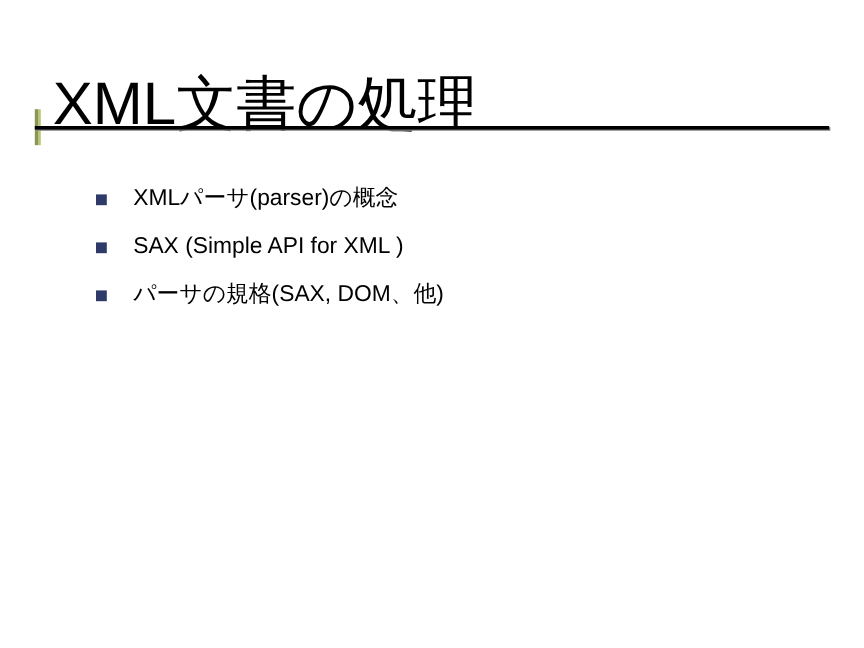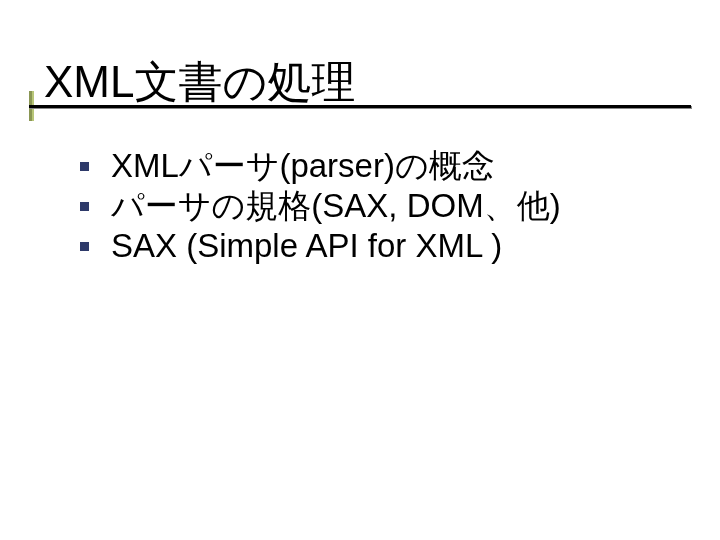--- a/index.html
+++ b/index.html
@@ -5,21 +5,21 @@
     * { margin: 0; padding: 0; box-sizing: border-box; }
     body {
       width: 720px;
       height: 540px;
       background: #ffffff;
       font-family: "Hiragino Kaku Gothic Pro", "Meiryo", "Arial", sans-serif;
       overflow: hidden;
       position: relative;
     }
     .title-text {
-      font-size: 44px;
+      font-size: 50px;
       font-weight: normal;
       color: #000000;
       display: block;
     }
     .side-bar {
       position: absolute;
       left: 29px;
       top: 91px;
       width: 5px;
       height: 30px;
@@ -51,21 +51,21 @@
       height: 40px;
     }
     .bullet-square {
       width: 9px;
       height: 9px;
       background: #2e3a6a;
       margin-right: 22px;
       flex-shrink: 0;
     }
     .bullet-text {
-      font-size: 33px;
+      font-size: 19px;
       color: #000000;
       letter-spacing: 0px;
     }
   </style>
 </head>
 <body>
 
 <div class="side-bar"></div>
 
 <div class="title-block">
@@ -74,19 +74,19 @@
 
 <div class="underline"></div>
 
 <div class="bullet-list">
   <div class="bullet-row">
     <div class="bullet-square"></div>
     <span class="bullet-text">XMLパーサ(parser)の概念</span>
   </div>
   <div class="bullet-row">
     <div class="bullet-square"></div>
-    <span class="bullet-text">パーサの規格(SAX, DOM、他)</span>
+    <span class="bullet-text">SAX (Simple API for XML )</span>
   </div>
   <div class="bullet-row">
     <div class="bullet-square"></div>
-    <span class="bullet-text">SAX (Simple API for XML )</span>
+    <span class="bullet-text">パーサの規格(SAX, DOM、他)</span>
   </div>
 </div>
 
 </body></html>

